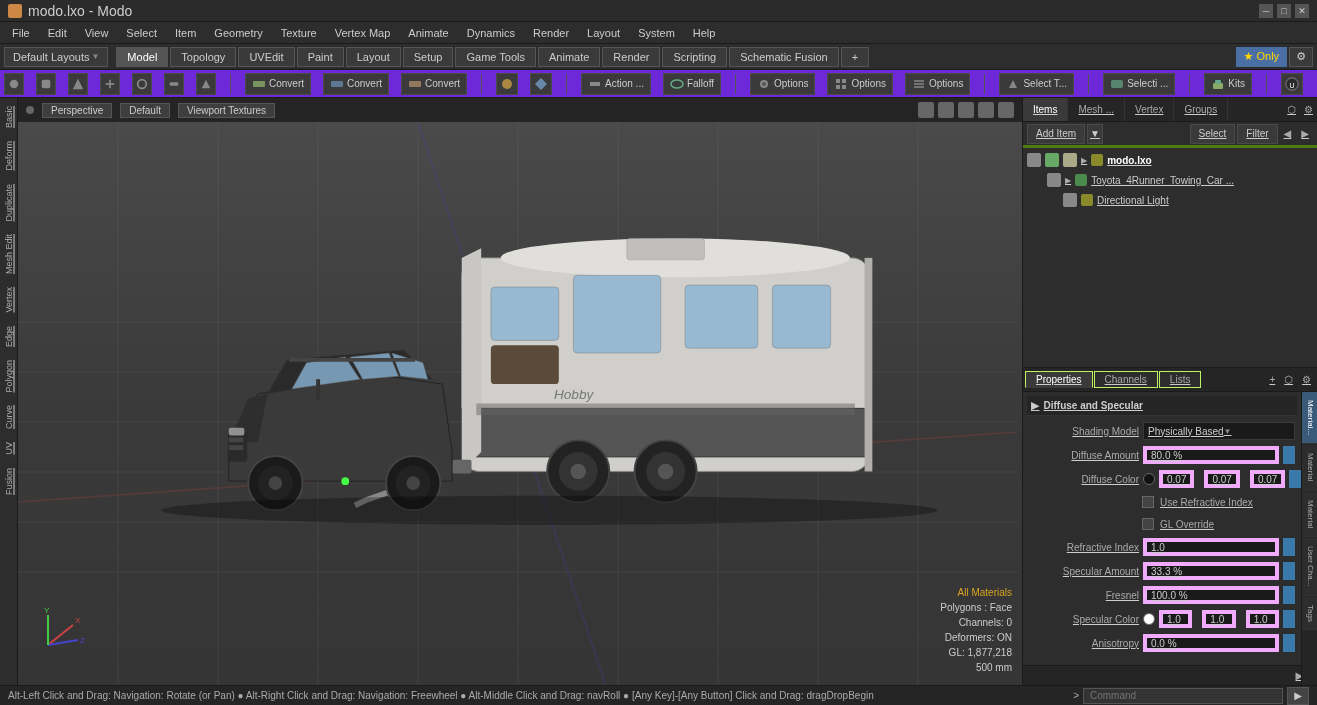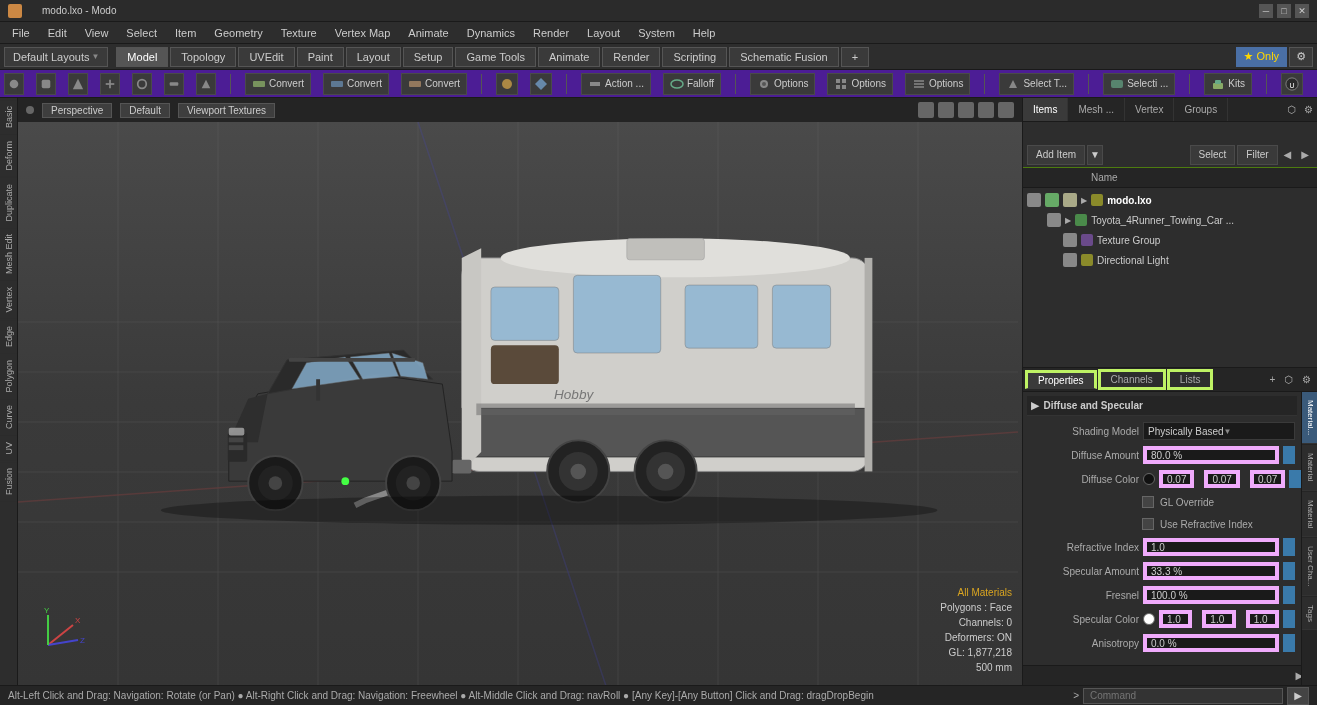--- a/index.html
+++ b/index.html
@@ -4,21 +4,21 @@
   <style>
     * { margin: 0; padding: 0; box-sizing: border-box; }
     body { width: 1317px; height: 705px; overflow: hidden; background: #3a3a3a; font-family: Arial, sans-serif; font-size: 11px; color: #ccc; }
 
     
     #titlebar {
       display: flex; align-items: center; justify-content: space-between;
       background: #2b2b2b; height: 22px; padding: 0 8px;
       border-bottom: 1px solid #1a1a1a;
     }
-    #titlebar-left { display: flex; align-items: center; gap: 20px; font-size: 10px; color: #ccc; }
+    #titlebar-left { display: flex; align-items: center; gap: 6px; font-size: 14px; color: #ccc; }
     #titlebar-controls { display: flex; gap: 4px; }
     .title-btn { width: 14px; height: 14px; background: #555; border: none; color: #ccc; font-size: 9px; cursor: pointer; display: flex; align-items: center; justify-content: center; }
 
     
     #menubar {
       display: flex; align-items: center; background: #2d2d2d; height: 22px;
       border-bottom: 1px solid #1a1a1a; padding: 0 4px; gap: 2px;
     }
     .menu-item { padding: 2px 8px; font-size: 11px; color: #ccc; cursor: pointer; white-space: nowrap; }
 
@@ -28,21 +28,21 @@
       border-bottom: 1px solid #1a1a1a; padding: 0 4px; gap: 2px;
     }
     .layout-btn { padding: 2px 10px; font-size: 11px; color: #ccc; background: #3a3a3a; border: 1px solid #555; cursor: pointer; height: 20px; white-space: nowrap; }
     .layout-default { display: flex; align-items: center; gap: 2px; background: #3a3a3a; border: 1px solid #555; padding: 2px 8px; height: 20px; cursor: pointer; font-size: 11px; color: #ccc; }
     .star-btn { background: #4a6fa5; color: #ffd700; border: none; padding: 2px 8px; font-size: 11px; height: 20px; cursor: pointer; }
     .gear-btn { background: #3a3a3a; border: 1px solid #555; color: #ccc; padding: 2px 6px; font-size: 11px; height: 20px; cursor: pointer; }
     .toolbar1-spacer { flex: 1; }
 
     
     #toolbar2 {
-      display: flex; align-items: center; background: #4c1d95; height: 28px;
+      display: flex; align-items: center; background: #6d28d9; height: 28px;
       border-bottom: 1px solid #1a1a1a; padding: 0 4px; gap: 12px; flex-wrap: nowrap;
     }
     .tool-btn {
       padding: 2px 6px; font-size: 10px; color: #ccc; background: #3a3a3a;
       border: 1px solid #4a4a4a; cursor: pointer; height: 22px;
       display: flex; align-items: center; gap: 3px; white-space: nowrap;
     }
     .tool-separator { width: 1px; height: 20px; background: #555; margin: 0 2px; }
 
     
@@ -127,21 +127,21 @@
     .items-tab {
       padding: 2px 10px; font-size: 10px; color: #aaa; cursor: pointer;
       border-right: 1px solid #333; height: 100%; display: flex; align-items: center;
     }
     .items-tab.active { background: #3a3a3a; color: #fff; }
     .items-tab-spacer { flex: 1; }
     .panel-icon-btn { background: none; border: none; color: #aaa; cursor: pointer; padding: 2px 4px; font-size: 10px; }
 
     #items-toolbar {
       display: flex; align-items: center; background: #2d2d2d; height: 26px;
-      padding: 0 4px; gap: 2px; border-bottom: 1px solid #4d7c0f; margin-top: 20px;
+      padding: 0 4px; gap: 2px; border-bottom: 3px solid #4d7c0f;
     }
     .items-tool-btn { background: #3a3a3a; border: 1px solid #4a4a4a; color: #ccc; padding: 1px 8px; font-size: 10px; cursor: pointer; height: 20px; }
 
     #items-colheader {
       display: flex; align-items: center; background: #252525; height: 20px;
       padding: 0 4px; border-bottom: 1px solid #1a1a1a;
     }
     .col-header { font-size: 10px; color: #aaa; padding: 0 4px; }
 
     #items-tree { flex: 1; overflow-y: auto; padding: 2px 0; }
@@ -158,21 +158,21 @@
     
     #props-panel {
       flex: 1; display: flex; flex-direction: column; overflow: hidden; position: relative;
     }
     #props-tabs {
       display: flex; background: #252525; height: 24px; align-items: center;
       border-bottom: 1px solid #1a1a1a; gap: 1px; padding: 0 2px;
     }
     .props-tab {
       padding: 2px 10px; font-size: 10px; color: #aaa; cursor: pointer;
-      background: #2d2d2d; border: 3px solid #bef264;
+      background: #2d2d2d; border: 1px solid #bef264;
     }
     .props-tab.active { background: #3a3a3a; color: #fff; border-bottom: 1px solid #3a3a3a; }
     .props-tab-spacer { flex: 1; }
 
     
     #props-right-tabs {
       position: absolute; right: 0; top: 24px; bottom: 0;
       width: 16px; background: #252525; display: flex; flex-direction: column; gap: 1px;
       border-left: 1px solid #1a1a1a;
     }
@@ -417,21 +417,21 @@
   </button>
   <div class="tool-separator"></div>
   <button class="tool-btn" style="width:22px;padding:2px 3px;">
     <svg width="16" height="16" viewBox="0 0 16 16">
         <circle cx="8" cy="8" r="7" fill="#2a2a2a" stroke="#888" stroke-width="1"></circle>
         <text x="8" y="12" text-anchor="middle" fill="#fff" font-size="8">U</text>
       </svg>
   </button>
 </div>
 
-<div id="main" style="display:flex; height:calc(705px - 22px - 22px - 26px - 28px - 20px);">
+<div id="main" style="display:flex; height:calc(705px - 22px - 22px - 26px - 28px - 20px);text-decoration:underline;">
 
   <div id="left-sidebar">
     <button class="v-tab">Basic</button>
     <button class="v-tab">Deform</button>
     <button class="v-tab">Duplicate</button>
     <button class="v-tab">Mesh Edit</button>
     <button class="v-tab">Vertex</button>
     <button class="v-tab">Edge</button>
     <button class="v-tab">Polygon</button>
     <button class="v-tab">Curve</button>
@@ -586,50 +586,39 @@
         <div style="display:flex;align-items:center;gap:2px;flex:1;">
           <button class="items-tool-btn">Add Item</button>
           <button class="items-tool-btn" style="width:16px;padding:0;">▼</button>
         </div>
         <button class="items-tool-btn">Select</button>
         <button class="items-tool-btn">Filter</button>
         <button class="panel-icon-btn">◀</button>
         <button class="panel-icon-btn">▶</button>
       </div>
 
-      <div id="items-colheader">
-        <div style="width:20px;"></div>
-        <div style="width:20px;"></div>
-        <div style="width:20px;"></div>
-        <div class="col-header">Name</div>
-      </div>
 
       <div id="items-tree">
 
         <div class="tree-item">
           <div class="tree-eye" style="background:#888;width:14px;height:14px;"></div>
           <div style="width:14px;height:14px;background:#6a6;border-radius:2px;flex-shrink:0;"></div>
           <div style="width:14px;height:14px;background:#aa8;border-radius:2px;flex-shrink:0;"></div>
           <span class="tree-arrow">▶</span>
           <span class="tree-icon file"></span>
           <span class="tree-label" style="font-weight:bold;color:#fff;">modo.lxo</span>
         </div>
 
         <div class="tree-item" style="padding-left:24px;">
           <div class="tree-eye" style="background:#888;width:14px;height:14px;"></div>
           <span class="tree-arrow">▶</span>
           <span class="tree-icon" style="background:#4a8a4a;"></span>
           <span class="tree-label">Toyota_4Runner_Towing_Car ...</span>
         </div>
 
-        <div class="tree-item" style="padding-left:40px;">
-          <div class="tree-eye" style="background:#888;width:14px;height:14px;"></div>
-          <span class="tree-icon" style="background:#6a4a8a;"></span>
-          <span class="tree-label">Texture Group</span>
-        </div>
 
         <div class="tree-item" style="padding-left:40px;">
           <div class="tree-eye" style="background:#888;width:14px;height:14px;"></div>
           <span class="tree-icon" style="background:#8a8a2a;"></span>
           <span class="tree-label">Directional Light</span>
         </div>
       </div>
     </div>
 
     <div id="props-panel">
@@ -680,26 +669,26 @@
           <div class="props-value-multi">
             <div class="props-value">0.07</div>
             <div class="props-value">0.07</div>
             <div class="props-value">0.07</div>
           </div>
           <div class="props-bar" style="background:#3a7aaa;"></div>
         </div>
 
         <div class="checkbox-row" style="padding-left:115px;">
           <div class="checkbox-box"></div>
-          <span class="checkbox-label">GL Override</span>
+          <span class="checkbox-label">Use Refractive Index</span>
         </div>
 
         <div class="checkbox-row" style="padding-left:115px;">
           <div class="checkbox-box"></div>
-          <span class="checkbox-label">Use Refractive Index</span>
+          <span class="checkbox-label">GL Override</span>
         </div>
 
         <div class="props-row">
           <span class="props-label">Refractive Index</span>
           <div class="props-value" style="flex:1;">
             <span>1.0</span>
           </div>
           <div class="props-bar" style="background:#3a7aaa;"></div>
         </div>
 

